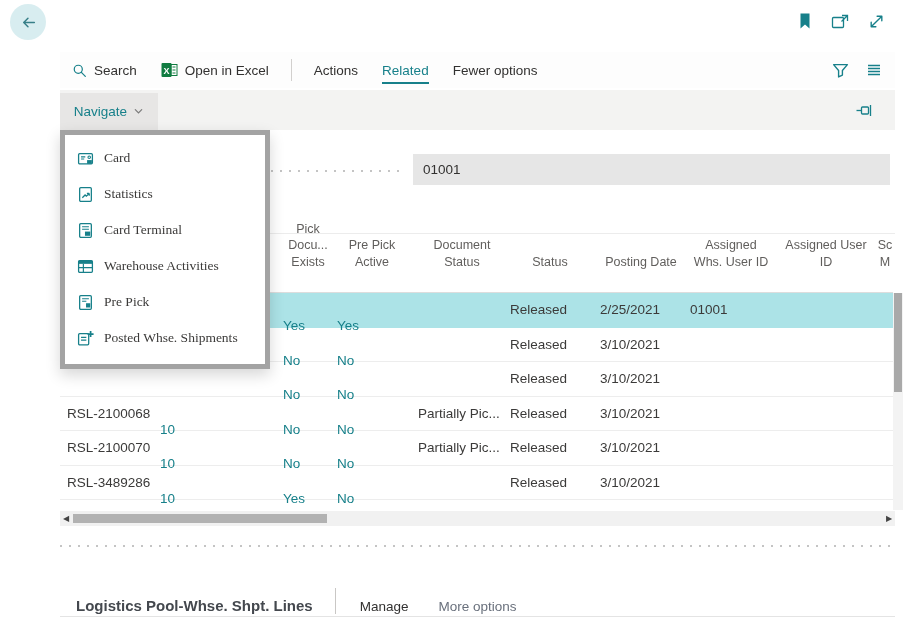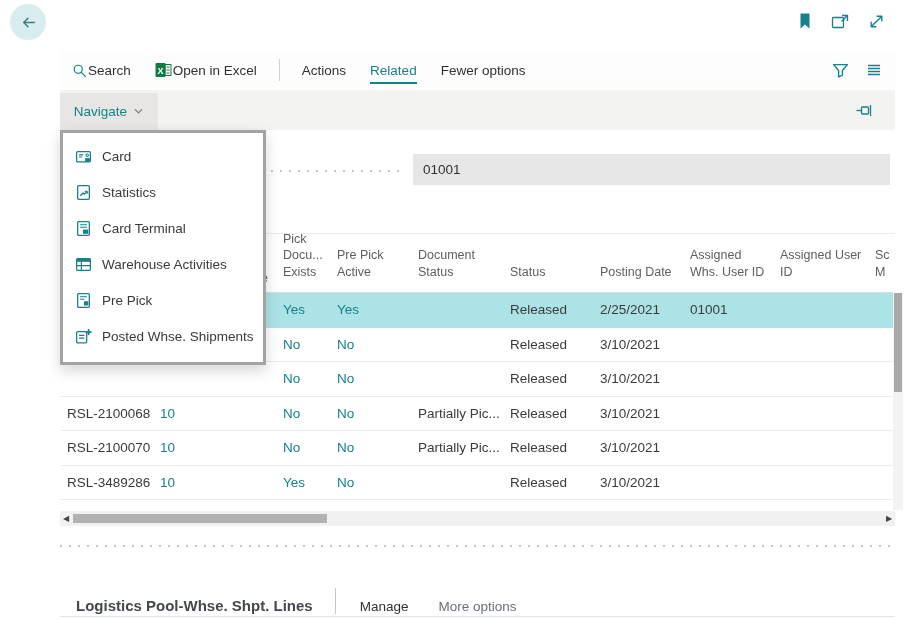--- a/index.html
+++ b/index.html
@@ -12,61 +12,61 @@
   
   .topbar{left:0;top:0;width:907px;height:42px;background:#fff;}
   .back-btn{left:10px;top:4px;width:36px;height:36px;border-radius:50%;
             background:#d8edf0;display:flex;align-items:center;justify-content:center;cursor:pointer;}
   .page-title{left:64px;top:0;height:42px;line-height:42px;font-size:15px;color:#323130;white-space:nowrap;}
   .topbar-icons{right:22px;top:0;height:42px;display:flex;align-items:center;gap:18px;}
 
   
   .toolbar{left:60px;top:52px;width:835px;height:36px;background:#fdfdfd;
            display:flex;align-items:center;font-size:13.5px;color:#323130;}
-  .tb-item{display:flex;align-items:center;gap:1px;padding:0 12px;height:36px;cursor:pointer;white-space:nowrap;}
+  .tb-item{display:flex;align-items:center;gap:7px;padding:0 12px;height:36px;cursor:pointer;white-space:nowrap;}
   .tb-sep{width:1px;height:22px;background:#d2d0ce;margin:0 10px;}
   .tb-related{color:#17808a;position:relative;}
   .tb-related::after{content:"";position:absolute;left:12px;right:12px;bottom:4px;height:2px;background:#17808a;}
   .toolbar-right{right:24px;top:52px;height:36px;display:flex;align-items:center;gap:16px;}
 
   
   .action-strip{left:60px;top:90px;width:835px;height:40px;background:#f3f3f2;}
   .navigate-btn{left:60px;top:93px;width:98px;height:37px;background:#e7e6e5;
                 display:flex;align-items:center;justify-content:center;gap:6px;
                 font-size:13.5px;color:#17808a;cursor:pointer;}
 
   
-  .menu{left:60px;top:130px;width:200px;background:#fff;border:3px solid #a3a3a3;
-        box-shadow:0 6px 14px rgba(0,0,0,.16);z-index:30;padding:5px 0 8px 0;}
+  .menu{left:60px;top:130px;width:200px;background:#fff;border:5px solid #a3a3a3;
+        box-shadow:0 6px 14px rgba(0,0,0,.16);z-index:30;padding:5px 0 8px 0;font-family:Liberation Serif, serif;}
   .menu-item{height:36px;display:flex;align-items:center;gap:10px;padding-left:12px;
              font-size:13.5px;color:#3b3a39;cursor:pointer;white-space:nowrap;}
   .mi-icon{width:17px;height:17px;flex:0 0 17px;}
 
   
   .pin{left:855px;top:102px;cursor:pointer;}
 
   
   .dotted{background-image:repeating-linear-gradient(90deg,#c4c4c4 0 2px,transparent 2px 9px);height:2px;}
   .leader{left:262px;top:170px;width:138px;}
   .filter-input{left:413px;top:154px;width:477px;height:31px;background:#e6e6e6;
                 font-size:13.5px;color:#323130;line-height:31px;padding-left:10px;box-sizing:border-box;}
 
   
   .grid-topline{left:60px;top:233px;width:835px;height:1px;background:#ececec;}
   .thead{left:60px;top:236px;width:833px;height:56px;}
-  .th{position:absolute;bottom:12px;white-space:pre-line;font-size:12.5px;line-height:1.32;
-      color:#605e5c;overflow:hidden;cursor:pointer;}
+  .th{position:absolute;bottom:22px;white-space:pre-line;font-size:12.5px;line-height:1.32;
+      color:#605e5c;overflow:hidden;cursor:pointer;text-align:center;}
   .head-sliver{left:261px;top:271px;font-size:12.5px;color:#605e5c;}
   .thead-line{left:60px;top:292px;width:833px;height:1px;background:#dddddd;}
   .tbody{left:60px;top:293px;width:833px;height:207px;}
   .tr{position:absolute;left:0;width:833px;height:34.5px;border-bottom:1px solid #ededed;box-sizing:border-box;cursor:pointer;}
   .tr.selected{background:#ace3e7;border-bottom-color:#ace3e7;}
   .td{position:absolute;top:0;height:33px;line-height:33px;font-size:13.5px;color:#3b3a39;
       white-space:nowrap;overflow:hidden;text-overflow:ellipsis;}
-  .td.link{color:#17808a;}
+  .td.link{color:#17808a;margin-top:16px;}
 
   
   .vscroll{left:893px;top:293px;width:10px;height:217px;background:#f3f3f3;}
   .vthumb{position:absolute;left:1px;top:0;width:8px;height:99px;background:#a9a9a9;cursor:pointer;}
   .hscroll{left:60px;top:511px;width:835px;height:15px;background:#f1f1f1;display:flex;align-items:center;}
   .harrow{width:12px;text-align:center;font-size:8px;color:#444;cursor:pointer;line-height:15px;}
   .hthumb{position:absolute;left:13px;top:3px;width:254px;height:9px;background:#b2b2b2;cursor:pointer;}
 
   
   .section-dots{left:60px;top:545px;width:835px;}

